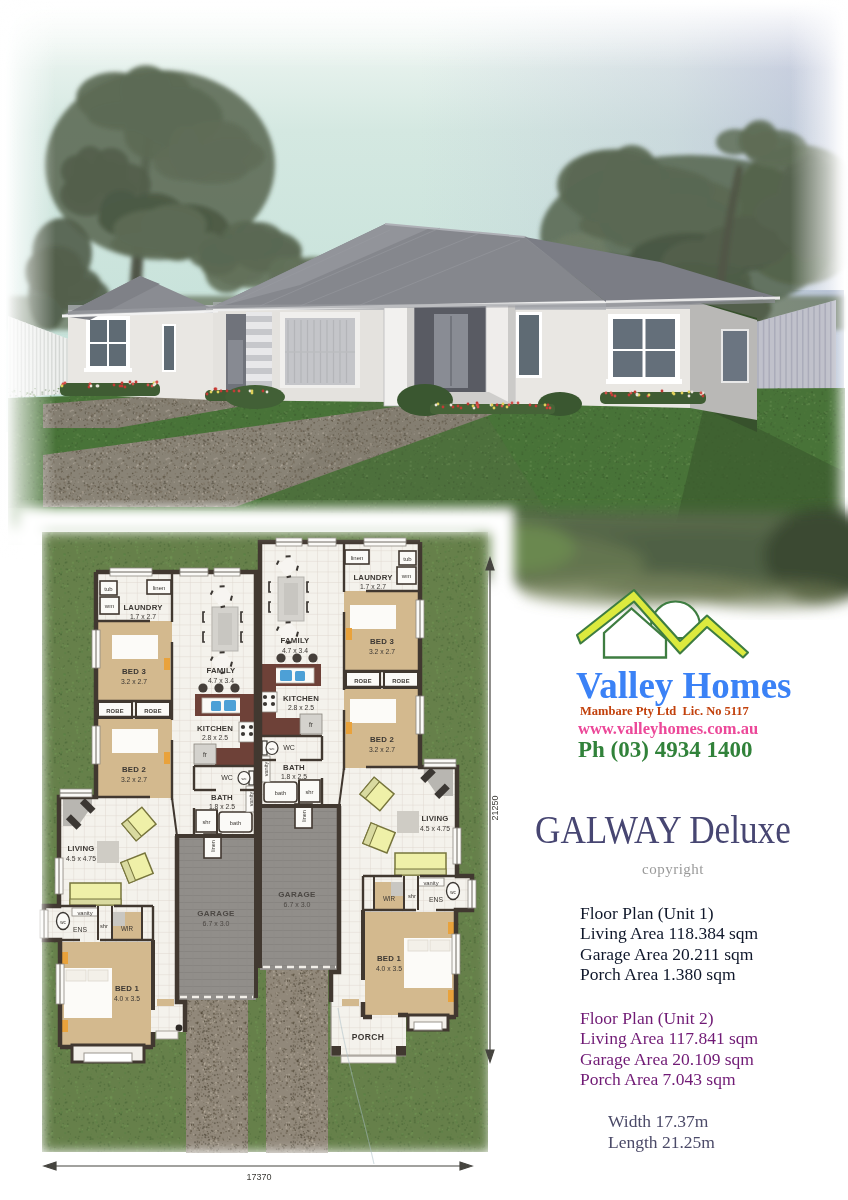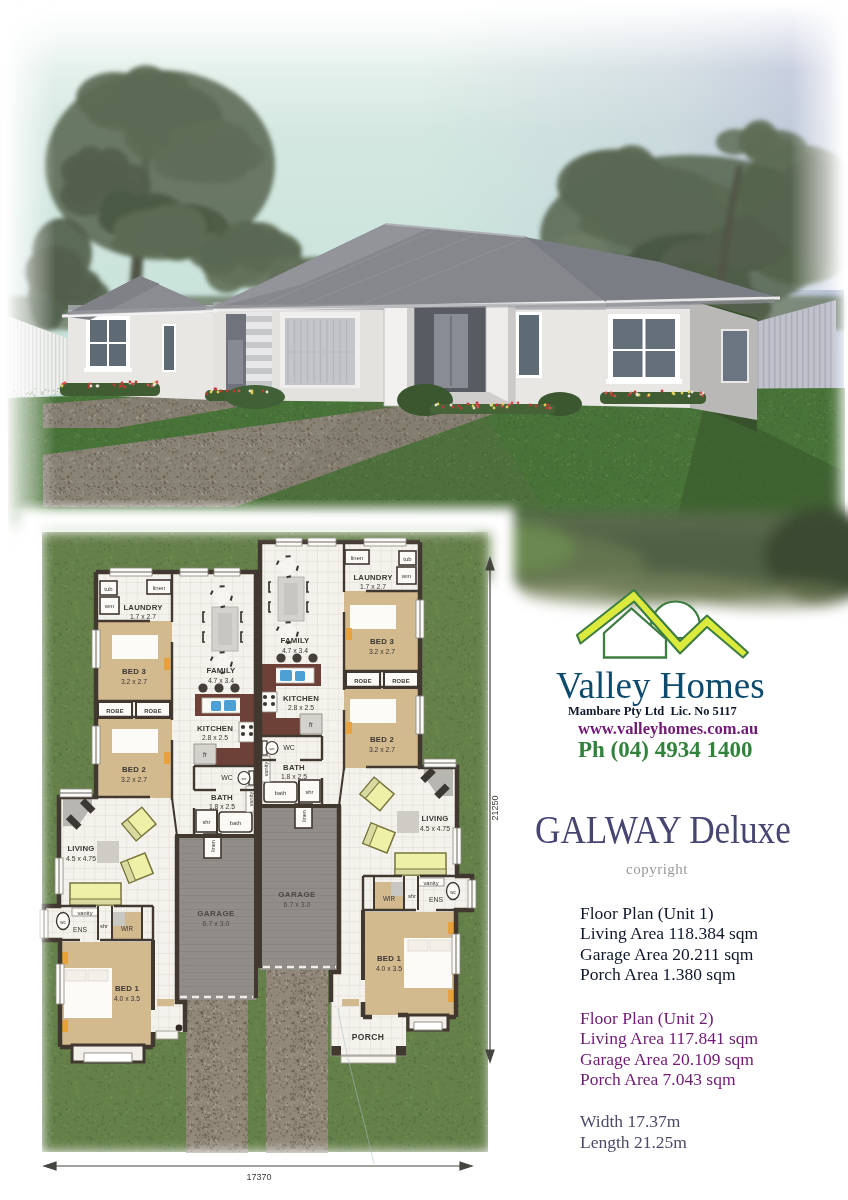--- a/index.html
+++ b/index.html
@@ -2276,38 +2276,38 @@
 
 <svg class="abs" style="left:570px;top:585px" width="185" height="80" viewBox="570 585 185 80">
 
 <path d="M651,626 A24.5,24.5 0 0 1 700,626 L693,638 L657,638 Z" fill="#ffffff" stroke="#3e7d41" stroke-width="2.2"></path>
 
 <path d="M604,657.5 L604,633 L631.5,608.5 L666,639 L666,657.5 Z" fill="#ffffff" stroke="#3e7d41" stroke-width="2.3"></path>
 
 <path d="M577,635 L634,590 L680,641 L707,615.5 L748,652.5 L743,657.5 L707,627 L680,653.5 L634,601.5 L580.5,643.5 Z" fill="#dcea3e" stroke="#3e7d41" stroke-width="2.1" stroke-linejoin="round"></path>
 </svg>
 
-<div class="abs ser" style="left:556px;top:664px;width:260px;font-size:37px;font-weight:normal;color:#0c4a6e;letter-spacing:0px;">Valley&nbsp;Homes</div>
-
-<div class="abs ser" style="left:568px;top:704px;font-size:12.5px;font-weight:bold;color:#0f172a;">Mambare Pty Ltd&nbsp; Lic. No 5117</div>
-
-<div class="abs ser" style="left:578px;top:719px;font-size:16.5px;font-weight:bold;color:#701a75;text-align:center;">www.valleyhomes.com.au</div>
-
-<div class="abs ser" style="left:578px;top:737px;font-size:23px;font-weight:bold;color:#31823a;">Ph (04) 4934 1400</div>
+<div class="abs ser" style="left:576px;top:664px;width:260px;font-size:37px;font-weight:bold;color:#3b82f6;letter-spacing:0px;">Valley&nbsp;Homes</div>
+
+<div class="abs ser" style="left:580px;top:704px;font-size:12.5px;font-weight:bold;color:#c2410c;">Mambare Pty Ltd&nbsp; Lic. No 5117</div>
+
+<div class="abs ser" style="left:578px;top:719px;font-size:16.5px;font-weight:bold;color:#ec4899;text-align:center;">www.valleyhomes.com.au</div>
+
+<div class="abs ser" style="left:578px;top:737px;font-size:23px;font-weight:bold;color:#31823a;">Ph (03) 4934 1400</div>
 
 <div class="abs ser" style="left:535px;top:806px;font-size:40px;color:#474672;letter-spacing:0px;white-space:nowrap;transform:scaleX(0.88);transform-origin:0 0;">GALWAY Deluxe</div>
 
-<div class="abs ser" style="left:626px;top:861px;font-size:15px;color:#9a9a9a;letter-spacing:0.5px;text-align:right;">copyright</div>
+<div class="abs ser" style="left:642px;top:861px;font-size:15px;color:#9a9a9a;letter-spacing:0.5px;text-align:right;">copyright</div>
 
 <div class="abs ser" style="left:580px;top:903px;font-size:17.5px;color:#0f172a;line-height:20.4px;">
 Floor Plan (Unit 1)<br>
 Living Area 118.384 sqm<br>
 Garage Area 20.211 sqm<br>
 Porch Area 1.380 sqm</div>
 
 <div class="abs ser" style="left:580px;top:1008px;font-size:17.5px;color:#701a75;line-height:20.4px;">
 Floor Plan (Unit 2)<br>
 Living Area 117.841 sqm<br>
 Garage Area 20.109 sqm<br>
 Porch Area 7.043 sqm</div>
 
-<div class="abs ser" style="left:580px;top:1111px;font-size:17.5px;color:#4b4a68;line-height:21px;">
+<div class="abs ser" style="left:608px;top:1111px;font-size:17.5px;color:#4b4a68;line-height:21px;">
 Width 17.37m<br>
 Length 21.25m</div>
 </body></html>

